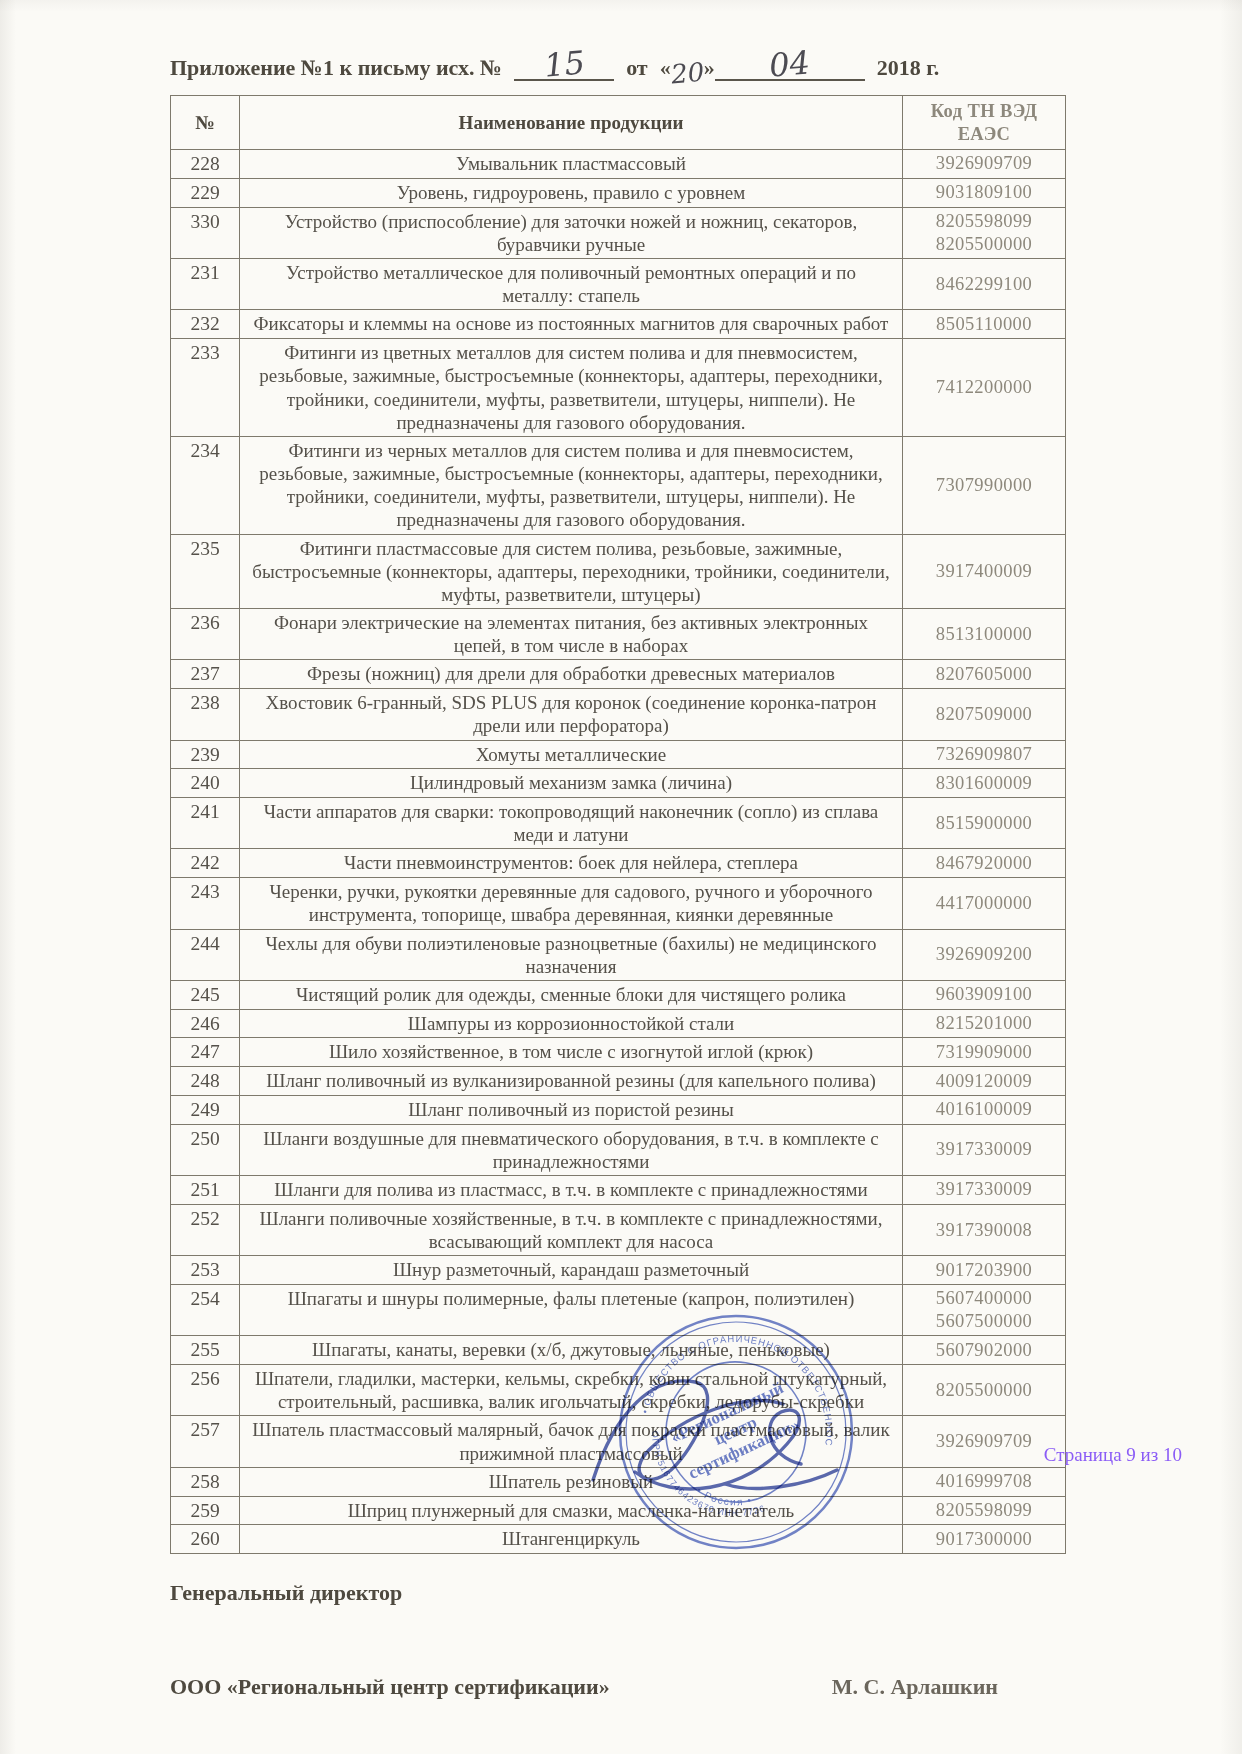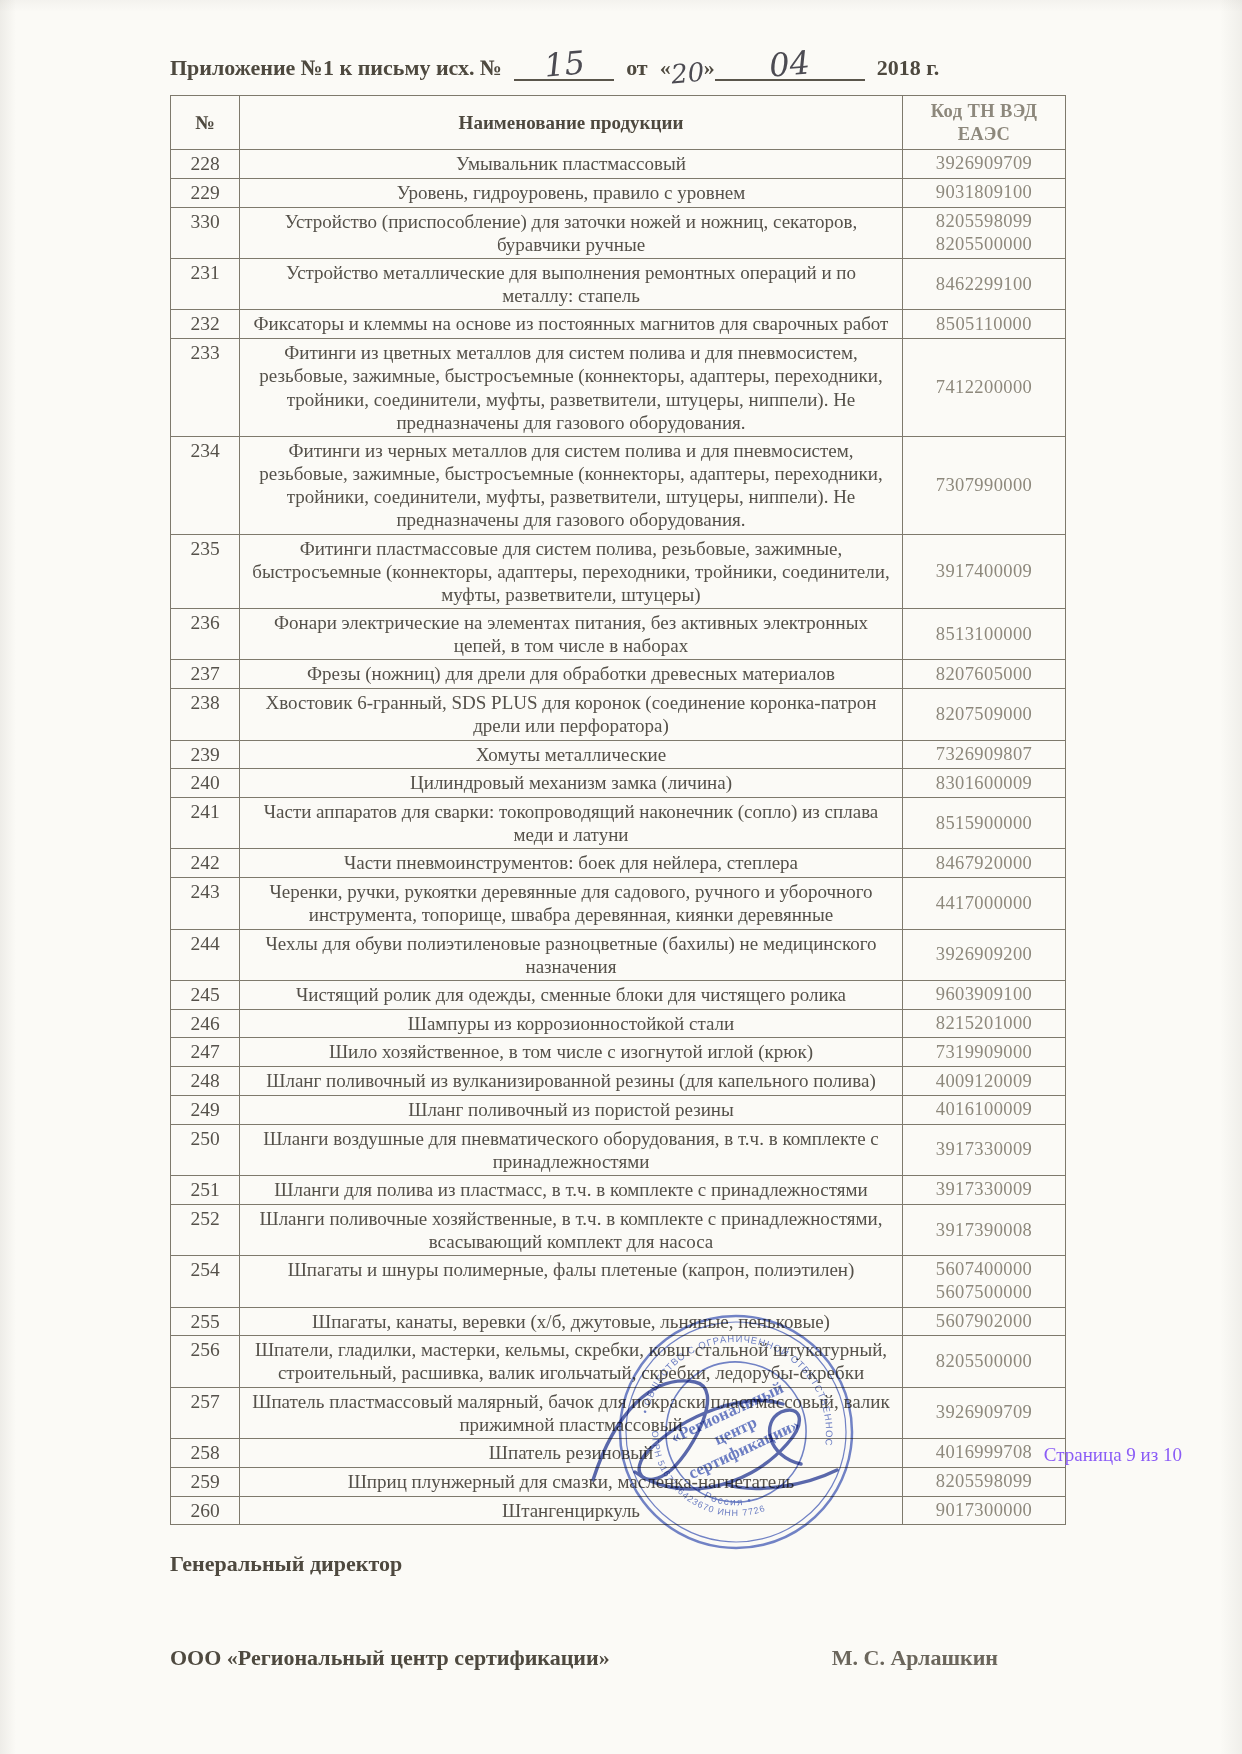--- a/index.html
+++ b/index.html
@@ -96,21 +96,21 @@
         <tr>
           <td class="col-num">330</td>
           <td class="col-name">Устройство (приспособление) для заточки ножей и ножниц, секаторов, буравчики ручные</td>
           <td class="col-code">
             <div>8205598099</div>
             <div>8205500000</div>
           </td>
         </tr>
         <tr>
           <td class="col-num">231</td>
-          <td class="col-name">Устройство металлические для выполнения ремонтных операций и по металлу: стапель</td>
+          <td class="col-name">Устройство металлическое для поливочный ремонтных операций и по металлу: стапель</td>
           <td class="col-code">
             <div>8462299100</div>
           </td>
         </tr>
         <tr>
           <td class="col-num">232</td>
           <td class="col-name">Фиксаторы и клеммы на основе из постоянных магнитов для сварочных работ</td>
           <td class="col-code">
             <div>8505110000</div>
           </td>
@@ -246,20 +246,27 @@
           <td class="col-name">Шланги для полива из пластмасс,  в т.ч. в комплекте с принадлежностями</td>
           <td class="col-code">
             <div>3917330009</div>
           </td>
         </tr>
         <tr>
           <td class="col-num">252</td>
           <td class="col-name">Шланги поливочные хозяйственные, в т.ч. в комплекте с принадлежностями, всасывающий комплект для насоса</td>
           <td class="col-code">
             <div>3917390008</div>
+          </td>
+        </tr>
+        <tr>
+          <td class="col-num">253</td>
+          <td class="col-name">Шнур разметочный, карандаш разметочный</td>
+          <td class="col-code">
+            <div>9017203900</div>
           </td>
         </tr>
         <tr>
           <td class="col-num">254</td>
           <td class="col-name">Шпагаты и шнуры полимерные, фалы плетеные (капрон, полиэтилен)</td>
           <td class="col-code">
             <div>5607400000</div>
             <div>5607500000</div>
           </td>
         </tr>

